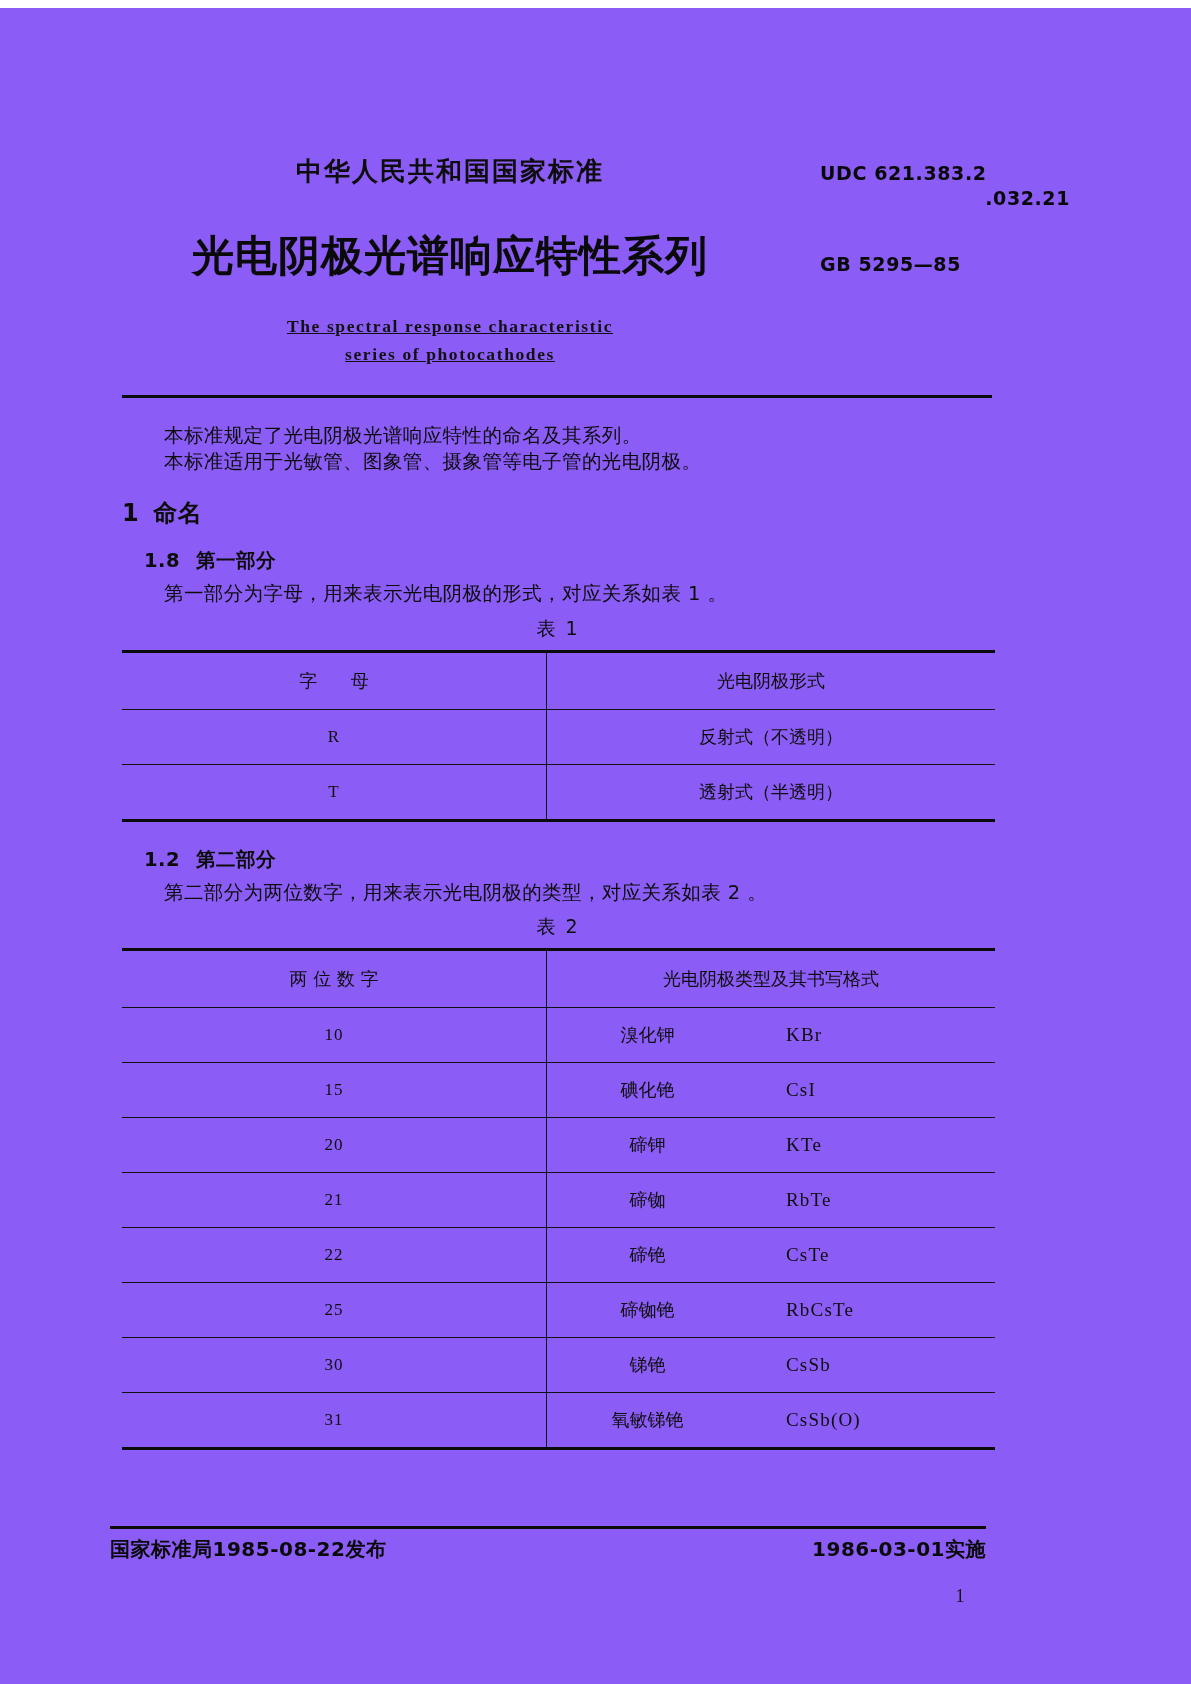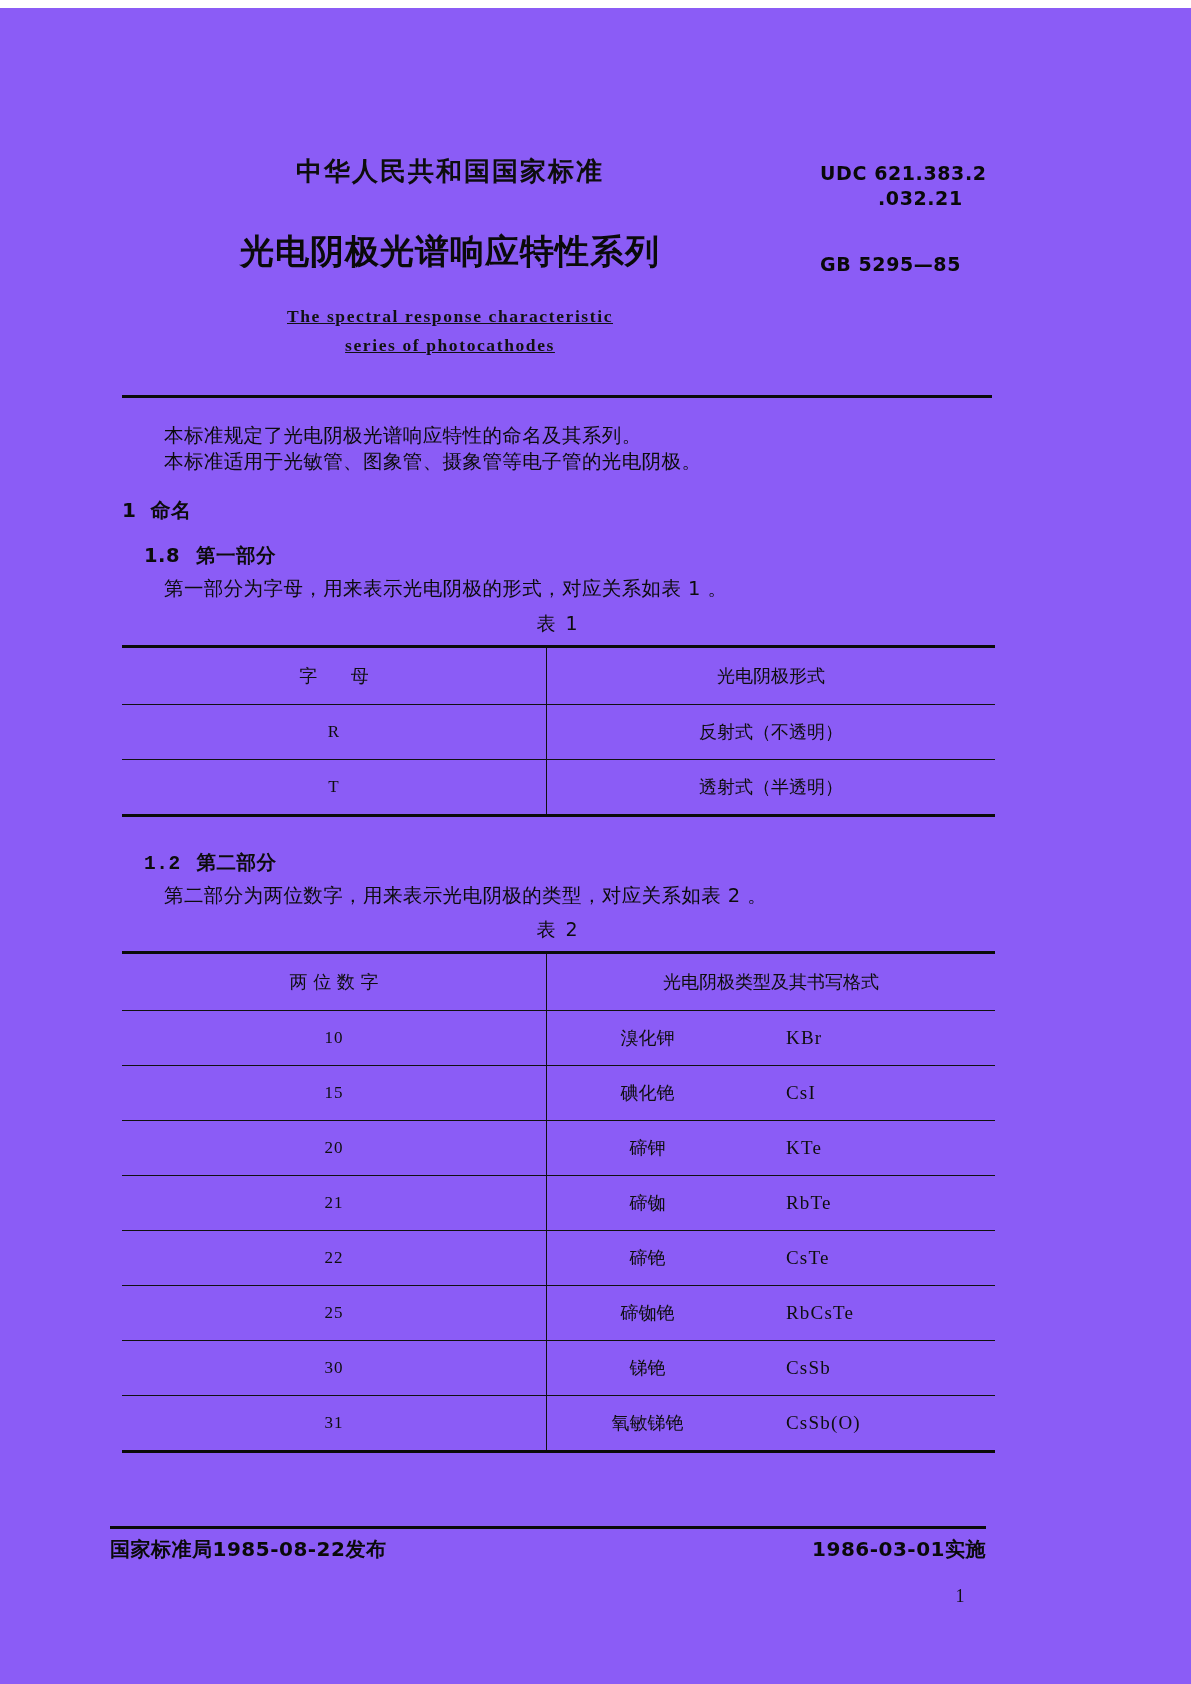--- a/index.html
+++ b/index.html
@@ -40,21 +40,21 @@
   .national-std {
     font-family: "DejaVu Sans", "Liberation Sans", sans-serif;
     font-size: 26px;
     font-weight: bold;
     letter-spacing: 2px;
     color: #0d0d0d;
     line-height: 1.2;
   }
   .main-title {
     font-family: "DejaVu Sans", "Liberation Sans", sans-serif;
-    font-size: 34px;
+    font-size: 42px;
     font-weight: bold;
     letter-spacing: 1px;
     color: #0a0a0a;
     margin-top: 44px;
     line-height: 1.2;
   }
   .eng-title {
     font-family: "Liberation Serif", "DejaVu Serif", serif;
     font-size: 17.5px;
     font-weight: bold;
@@ -76,21 +76,21 @@
   }
   .udc-line1 {
     font-size: 19px;
     letter-spacing: 0.6px;
     text-align: left;
     white-space: nowrap;
   }
   .udc-line2 {
     font-size: 19px;
     letter-spacing: 0.6px;
-    text-align: left;
+    text-align: right;
     padding-left: 58px;
     margin-top: 3px;
     white-space: nowrap;
   }
   .gb-no {
     font-size: 19px;
     letter-spacing: 0.6px;
     margin-top: 44px;
     white-space: nowrap;
   }
@@ -117,21 +117,21 @@
   .para {
     font-size: 19.5px;
     line-height: 1.0;
     margin: 0 0 6px 0;
     padding-left: 42px;
     letter-spacing: 0.4px;
   }
   .para.first { margin-top: 10px; }
 
   .sec-h1 {
-    font-size: 20px;
+    font-size: 24px;
     font-weight: bold;
     margin: 26px 0 0 0;
     letter-spacing: 0.5px;
   }
   .sec-h1 .num { margin-right: 14px; }
 
   .sec-h2 {
     font-size: 19.5px;
     font-weight: bold;
     margin: 18px 0 0 22px;
@@ -302,21 +302,21 @@
         <td class="col-a">
           <div class="cellrow num-cell">T</div>
         </td>
         <td class="col-b">
           <div class="cellrow">透射式（半透明）</div>
         </td>
       </tr>
     </tbody>
       </table>
 
-    <div class="sec-h2" style="margin-top:32px;font-family:Liberation Mono, monospace;">
+    <div class="sec-h2" style="margin-top:24px;">
       <span class="num">1.2</span><span>第二部分</span>
     </div>
     <p class="para" style="margin-top:10px;">第二部分为两位数字，用来表示光电阴极的类型，对应关系如表 2 。</p>
 
     <div class="tbl-caption">表 2</div>
 
     <table class="std t2">
       <tbody>
           <tr class="head">
         <td class="col-a">

